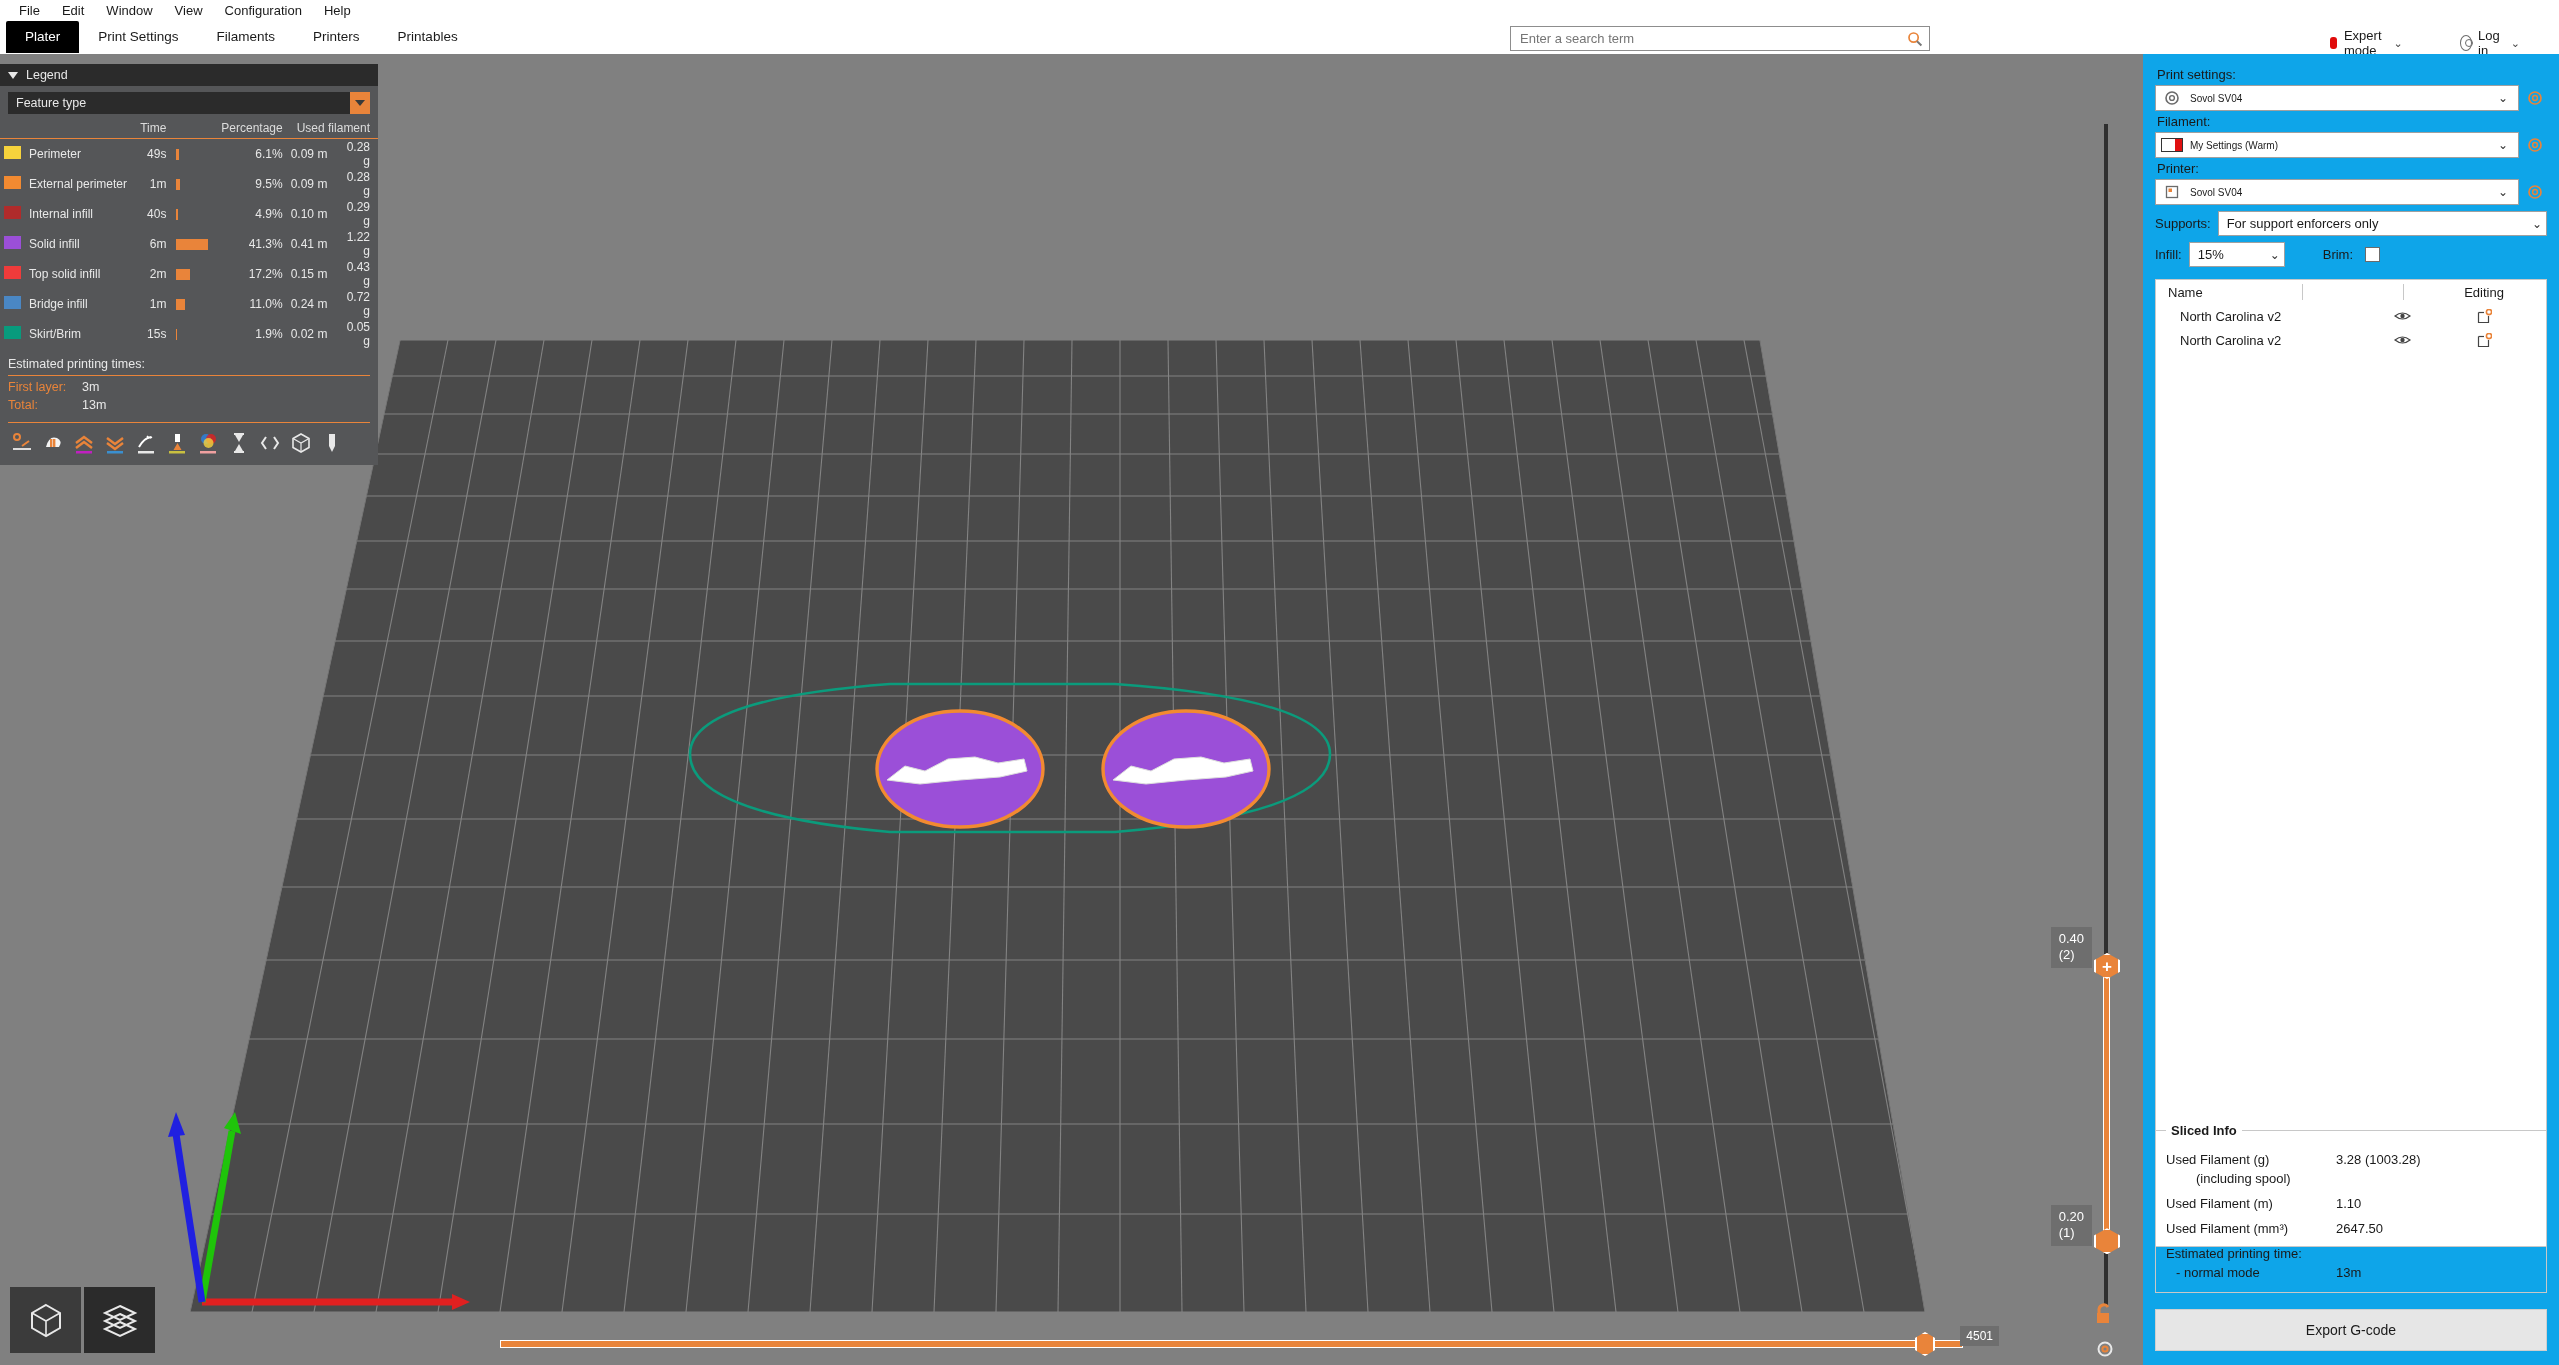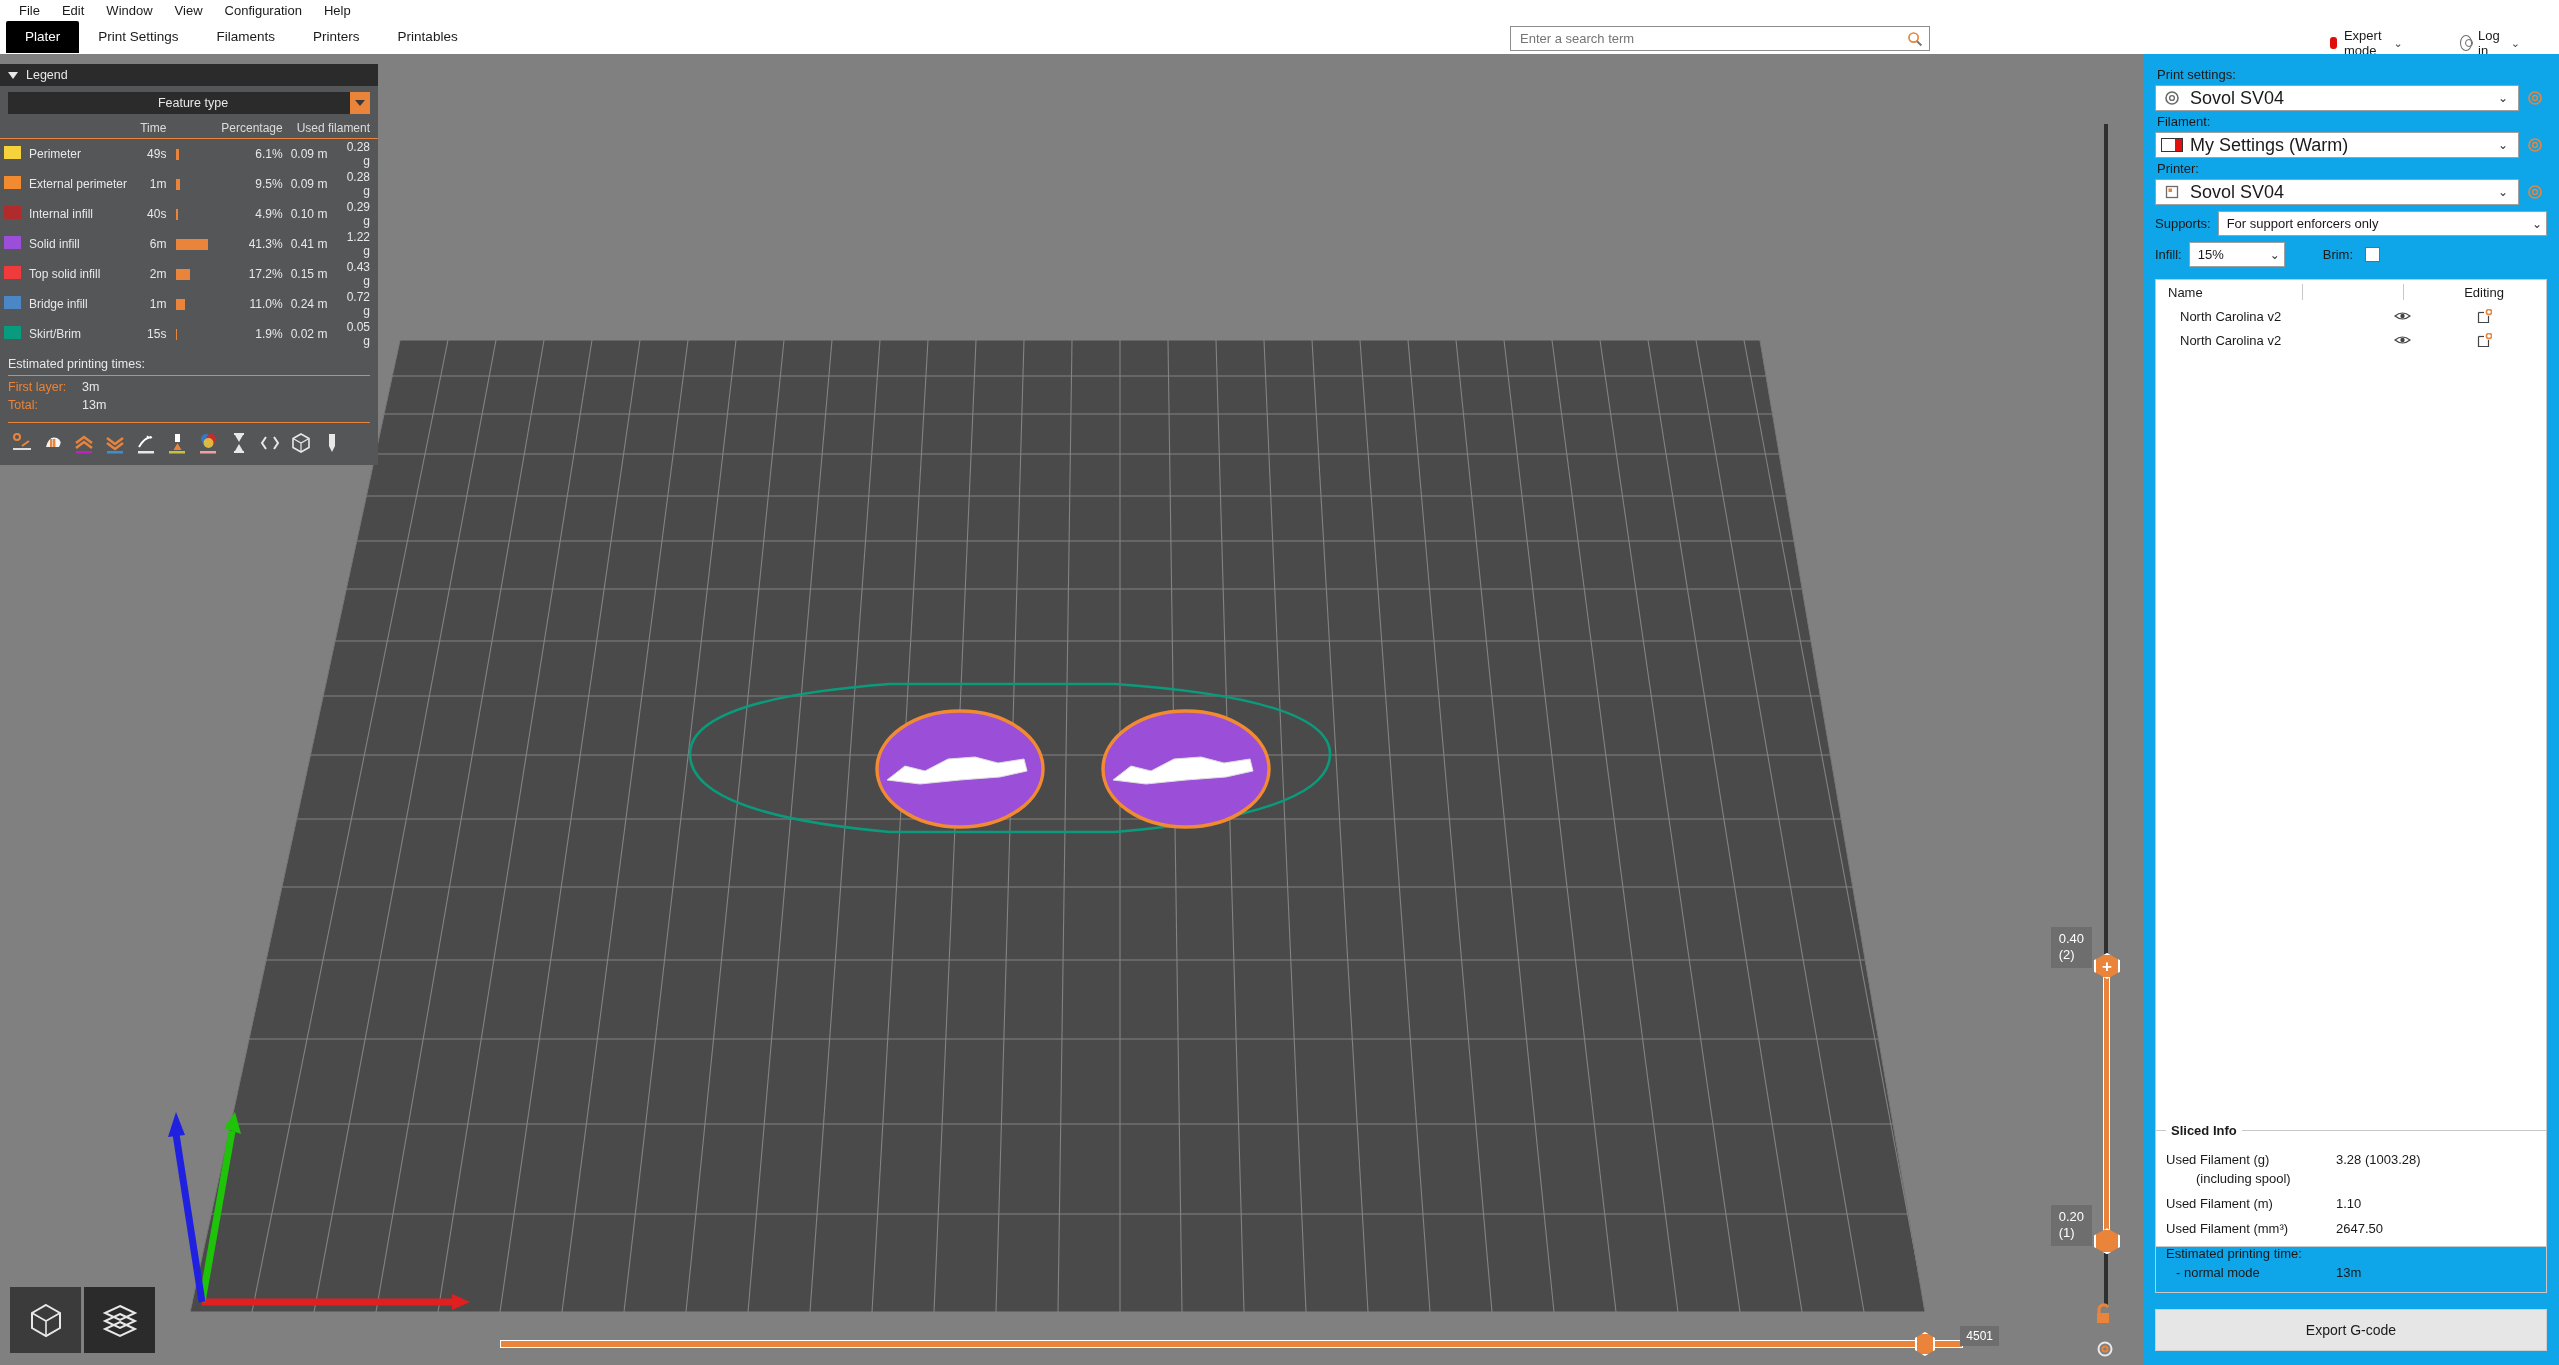--- a/index.html
+++ b/index.html
@@ -77,21 +77,21 @@
   .legend-header {
     height: 22px; background: #2b2b2b; display: flex; align-items: center;
     padding-left: 8px; font-size: 12.5px; color: #e8e8e8;
   }
   .legend-header .tri {
     width: 0; height: 0; border-left: 5px solid transparent; border-right: 5px solid transparent;
     border-top: 7px solid #e8e8e8; margin-right: 8px;
   }
   .legend-view {
     margin: 6px 8px 0 8px; height: 22px; background: #2b2b2b;
-    display: flex; align-items: center; padding-left: 8px; position: relative; justify-content: center;
+    display: flex; align-items: center; padding-left: 8px; position: relative;
   }
   .legend-view .vdrop {
     position: absolute; right: 0; top: 0; width: 20px; height: 22px;
     background: #e9843a; display: flex; align-items: center; justify-content: center;
   }
   .legend-view .vdrop i {
     width: 0; height: 0; border-left: 5px solid transparent; border-right: 5px solid transparent;
     border-top: 6px solid #3a3a3a;
   }
   table.legend-table { width: 100%; border-collapse: collapse; margin-top: 6px; }
@@ -166,21 +166,21 @@
     position: absolute; top: 54px; left: 2143px; width: 416px; height: 1311px;
     background: #0ea5e9; padding: 10px 12px 0 12px; font-size: 13px; color: #1a1a1a;
   }
   .fieldlabel { font-size: 13px; color: #1a1a1a; margin: 3px 0 3px 2px; }
   .selectrow { display: flex; align-items: center; margin-bottom: 2px; }
   .pselect {
     flex: 1; height: 26px; border: 1px solid #a0a0a0; background: #fff;
     display: flex; align-items: center; padding: 0 4px; position: relative;
   }
   .pselect .pre { width: 24px; display: flex; align-items: center; justify-content: center; }
-  .pselect .ptext { flex: 1; font-size: 18px; padding-left: 6px; }
+  .pselect .ptext { flex: 1; font-size: 10px; padding-left: 6px; }
   .pselect .pchev { width: 22px; text-align: center; font-size: 12px; color: #333; }
   .cogbtn { width: 24px; display: flex; align-items: center; justify-content: center; margin-left: 4px; }
   .inlinerow { display: flex; align-items: center; margin-top: 6px; }
   .inlinerow .lbl { margin-right: 7px; font-size: 13px; white-space: nowrap; }
   .smallsel {
     height: 25px; border: 1px solid #a0a0a0; background: #fff;
     display: flex; align-items: center; padding: 0 4px 0 8px; font-size: 13px;
   }
   .smallsel .pchev { margin-left: auto; padding-left: 12px; font-size: 12px; color: #333; }
   .chk { width: 15px; height: 15px; border: 1px solid #6b6b6b; background: #fff; margin-left: 5px; }

